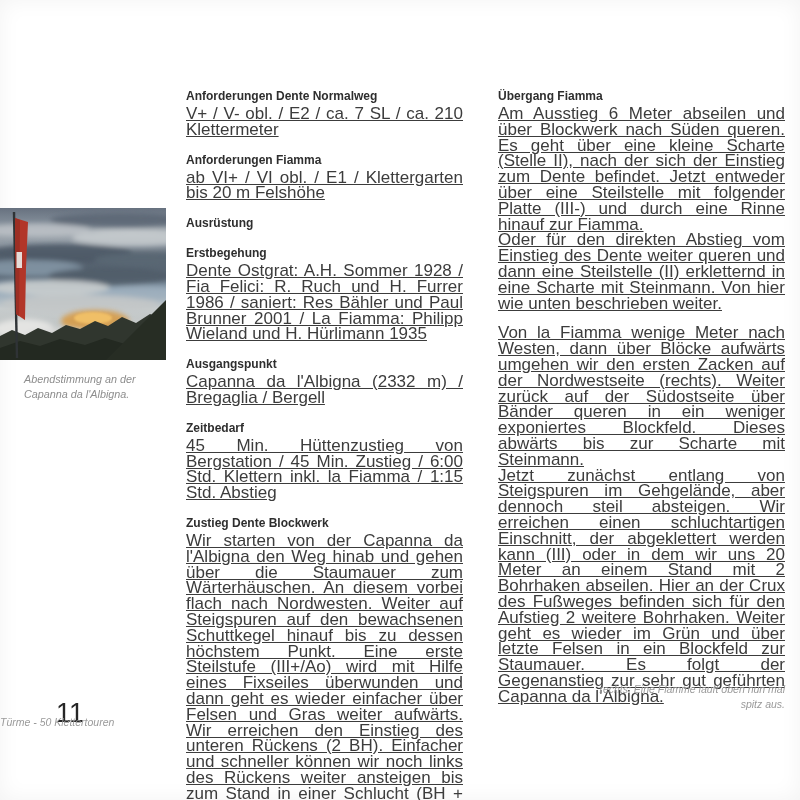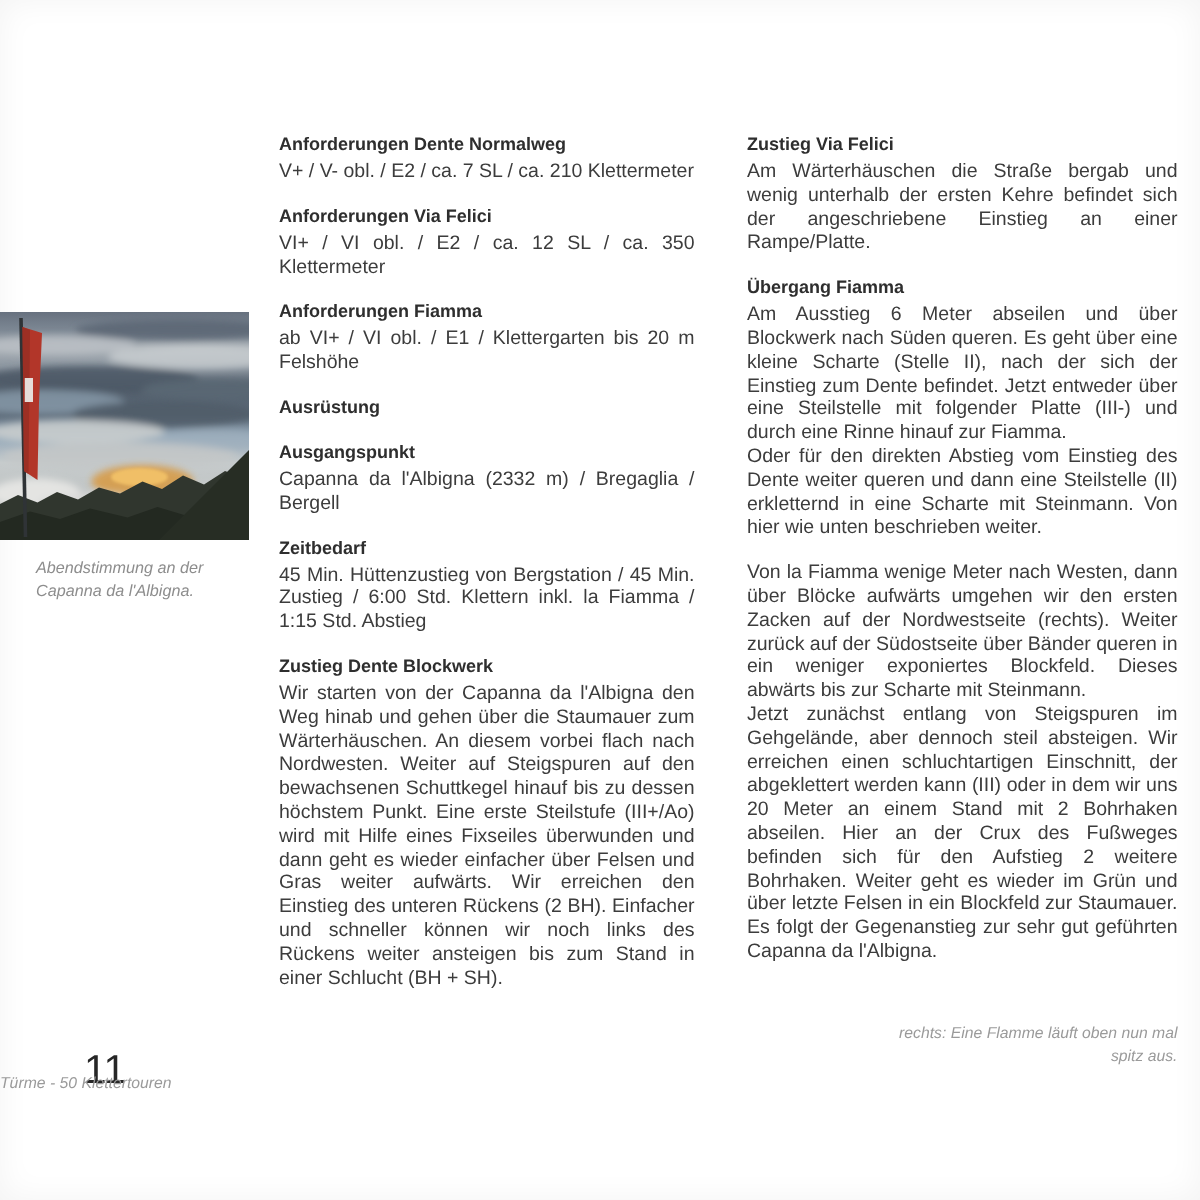--- a/index.html
+++ b/index.html
@@ -24,21 +24,21 @@
   }
   
   .col{position:absolute;top:88px;}
   #col1{left:186px;width:277px;}
   #col2{left:498px;width:287px;}
   .sec{margin:0 0 14px 0;}
   .sec h3{
     margin:0 0 2px 0;font-size:12px;line-height:16px;font-weight:bold;color:#2e2e2e;
   }
   .sec p{
-    margin:0;font-size:13px;line-height:15.8px;color:#3c3c3c;text-align:justify;
+    margin:0;font-size:17px;line-height:15.8px;color:#3c3c3c;text-align:justify;text-decoration:underline;
   }
   
   #page-number{
     position:absolute;left:18px;top:699px;font-size:27px;line-height:28px;color:#262626;margin-left:38px;
   }
   #footer-center{
     position:absolute;left:0;right:0;top:716px;
     font-style:italic;font-size:10.5px;color:#9a9a9a;
   }
   #footer-right{
@@ -107,49 +107,45 @@
     </svg>
   </div>
   <div id="photo-caption">Abendstimmung an der Capanna da l'Albigna.</div>
 
   <div class="col" id="col1">
     <section class="sec">
       <h3>Anforderungen Dente Normalweg</h3>
       <p>V+ / V- obl. / E2 / ca. 7 SL / ca. 210 Klettermeter</p>
     </section>
     <section class="sec">
-      <h3>Anforderungen Via Felici</h3>
-      <p>VI+ / VI obl. / E2 / ca. 12 SL / ca. 350 Klettermeter</p>
-    </section>
-    <section class="sec">
       <h3>Anforderungen Fiamma</h3>
       <p>ab VI+ / VI obl. / E1 / Klettergarten bis 20 m Felshöhe</p>
     </section>
     <section class="sec">
       <h3>Ausrüstung</h3>
+    </section>
+    <section class="sec">
+      <h3>Erstbegehung</h3>
+      <p>Dente Ostgrat: A.H. Sommer 1928 / Fia Felici: R. Ruch und H. Furrer 1986 / saniert: Res Bähler und Paul Brunner 2001 / La Fiamma: Philipp Wieland und H. Hürlimann 1935</p>
     </section>
     <section class="sec">
       <h3>Ausgangspunkt</h3>
       <p>Capanna da l'Albigna (2332 m) / Bregaglia / Bergell</p>
     </section>
     <section class="sec">
       <h3>Zeitbedarf</h3>
       <p>45 Min. Hüttenzustieg von Bergstation / 45 Min. Zustieg / 6:00 Std. Klettern inkl. la Fiamma / 1:15 Std. Abstieg</p>
     </section>
     <section class="sec">
       <h3>Zustieg Dente Blockwerk</h3>
       <p>Wir starten von der Capanna da l'Albigna den Weg hinab und gehen über die Staumauer zum Wärterhäuschen. An diesem vorbei flach nach Nordwesten. Weiter auf Steigspuren auf den bewachsenen Schuttkegel hinauf bis zu dessen höchstem Punkt. Eine erste Steilstufe (III+/Ao) wird mit Hilfe eines Fixseiles überwunden und dann geht es wieder einfacher über Felsen und Gras weiter aufwärts. Wir erreichen den Einstieg des unteren Rückens (2 BH). Einfacher und schneller können wir noch links des Rückens weiter ansteigen bis zum Stand in einer Schlucht (BH + SH).</p>
     </section>
   </div>
 
   <div class="col" id="col2">
-    <section class="sec">
-      <h3>Zustieg Via Felici</h3>
-      <p>Am Wärterhäuschen die Straße bergab und wenig unterhalb der ersten Kehre befindet sich der angeschriebene Einstieg an einer Rampe/Platte.</p>
-    </section>
     <section class="sec">
       <h3>Übergang Fiamma</h3>
       <p>Am Ausstieg 6 Meter abseilen und über Blockwerk nach Süden queren. Es geht über eine kleine Scharte (Stelle II), nach der sich der Einstieg zum Dente befindet. Jetzt entweder über eine Steilstelle mit folgender Platte (III-) und durch eine Rinne hinauf zur Fiamma.</p>
       <p>Oder für den direkten Abstieg vom Einstieg des Dente weiter queren und dann eine Steilstelle (II) erkletternd in eine Scharte mit Steinmann. Von hier wie unten beschrieben weiter.</p>
     </section>
     <section class="sec">
       <p>Von la Fiamma wenige Meter nach Westen, dann über Blöcke aufwärts umgehen wir den ersten Zacken auf der Nordwestseite (rechts). Weiter zurück auf der Südostseite über Bänder queren in ein weniger exponiertes Blockfeld. Dieses abwärts bis zur Scharte mit Steinmann.</p>
       <p>Jetzt zunächst entlang von Steigspuren im Gehgelände, aber dennoch steil absteigen. Wir erreichen einen schluchtartigen Einschnitt, der abgeklettert werden kann (III) oder in dem wir uns 20 Meter an einem Stand mit 2 Bohrhaken abseilen. Hier an der Crux des Fußweges befinden sich für den Aufstieg 2 weitere Bohrhaken. Weiter geht es wieder im Grün und über letzte Felsen in ein Blockfeld zur Staumauer. Es folgt der Gegenanstieg zur sehr gut geführten Capanna da l'Albigna.</p>
     </section>
   </div>

